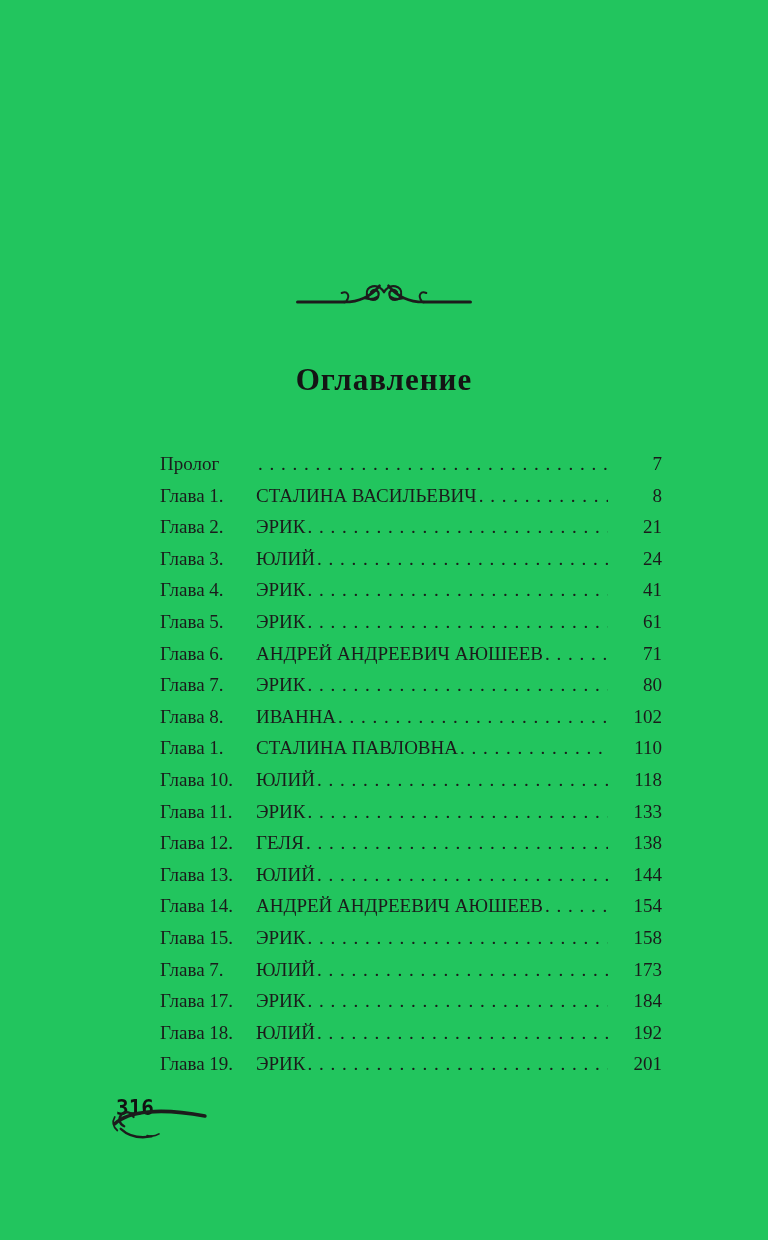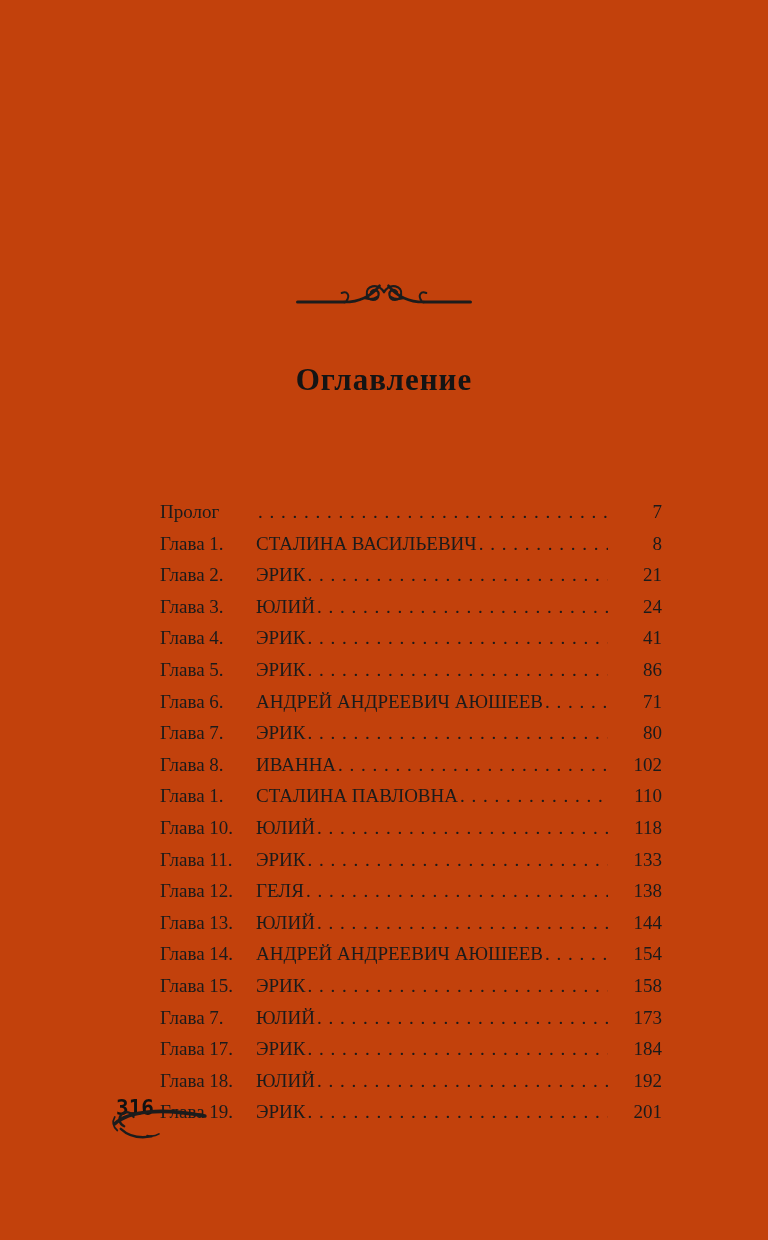--- a/index.html
+++ b/index.html
@@ -4,21 +4,21 @@
 <style>
   html, body {
     margin: 0;
     padding: 0;
     background: #ffffff;
   }
   .page {
     position: relative;
     width: 768px;
     height: 1240px;
-    background: #c2410c;
+    background: #22c55e;
     color: #1b1b1b;
     font-family: "Liberation Serif", serif;
     overflow: hidden;
   }
 
   
   .ornament-top {
     position: absolute;
     top: 270px;
     left: 50%;
@@ -39,21 +39,20 @@
     letter-spacing: 1px;
     color: #141414;
   }
 
   
   .toc {
     position: absolute;
     top: 448px;
     left: 160px;
     width: 502px;
-    margin-top: 48px;
   }
   .toc-row {
     display: flex;
     align-items: baseline;
     line-height: 31.6px;
     font-size: 19px;
     white-space: nowrap;
   }
   .toc-label {
     flex: none;
@@ -155,21 +154,21 @@
       <span class="toc-label">Глава 4.</span>
       <span class="toc-title">ЭРИК</span>
       <span class="toc-dots"></span>
       <span class="toc-page">41</span>
     </div>
 
     <div class="toc-row">
       <span class="toc-label">Глава 5.</span>
       <span class="toc-title">ЭРИК</span>
       <span class="toc-dots"></span>
-      <span class="toc-page">86</span>
+      <span class="toc-page">61</span>
     </div>
 
     <div class="toc-row">
       <span class="toc-label">Глава 6.</span>
       <span class="toc-title">АНДРЕЙ АНДРЕЕВИЧ АЮШЕЕВ</span>
       <span class="toc-dots"></span>
       <span class="toc-page">71</span>
     </div>
 
     <div class="toc-row">

